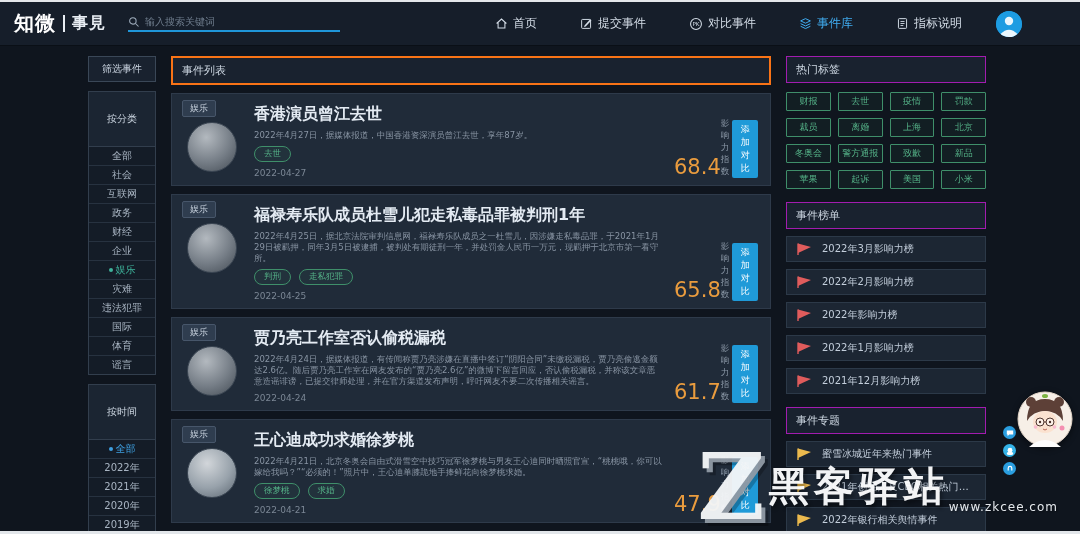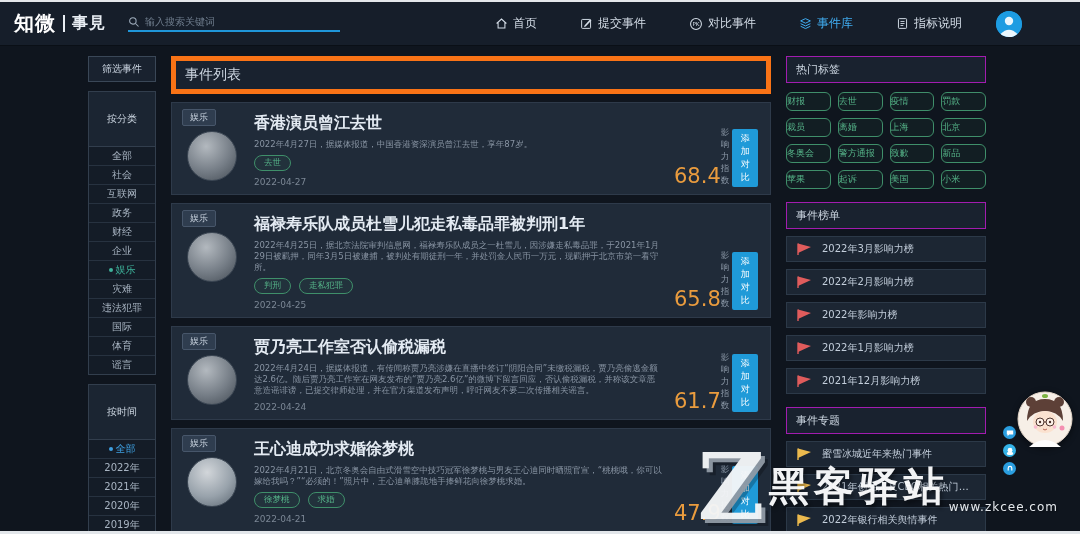--- a/index.html
+++ b/index.html
@@ -32,21 +32,21 @@
   .side-group{border:1px solid #323e4d;margin-top:9px;background:#141c27}
   .side-group-title{padding:20px 0;text-align:center;border-bottom:1px solid #323e4d;color:#cdd7e2;background:#1b2532}
   .side-item{padding:2px 0;text-align:center;color:#a8b4c2;border-bottom:1px solid #273240;cursor:pointer;line-height:14px}
   .side-item:last-of-type{border-bottom:none}
   .side-item.active{color:#3eb39b}
   .side-item.active::before{content:'';display:inline-block;width:4px;height:4px;border-radius:50%;background:currentColor;margin-right:3px;vertical-align:middle}
   .side-group.time .side-item.active{color:#3e9fe0}
 
   
   .main{width:600px;flex:none}
-  .main-header{border:5px solid #f97316;background:#19222f;padding:5px 9px;font-size:14px;color:#cdd7e2}
+  .main-header{border:2px solid #f97316;background:#19222f;padding:5px 9px;font-size:11px;color:#cdd7e2}
   .event-card{position:relative;background:#202b39;border:1px solid #2e3a4a;margin-top:8px;padding:6px 12px 7px 10px;display:flex;gap:12px}
   .event-left{width:60px;flex:none;display:flex;flex-direction:column;align-items:center}
   .event-cat{align-self:flex-start;font-size:9px;color:#c8d2de;background:#2f3d4f;border:1px solid #47566a;padding:1px 7px;border-radius:2px;margin-bottom:5px;white-space:nowrap}
   .event-photo{width:50px;height:50px;border-radius:50%;flex:none;background:radial-gradient(circle at 38% 30%,#b3b9bf,#767e87 55%,#434b54);border:1px solid #3c4754}
   .event-card:nth-of-type(5) .event-photo{background:radial-gradient(circle at 40% 30%,#d2d6da,#98a2ab 55%,#5a6570)}
   .event-card:nth-of-type(6) .event-photo{background:radial-gradient(circle at 40% 30%,#c3ccd4,#6f88a2 55%,#3d5168)}
   .event-mid{flex:1;min-width:0;padding-top:1px}
   .event-title{font-size:16px;font-weight:bold;color:#e4ebf3;margin:3px 0 5px;cursor:pointer}
   .event-desc{font-size:8.5px;color:#8894a3;line-height:1.3;display:-webkit-box;-webkit-line-clamp:3;-webkit-box-orient:vertical;overflow:hidden}
   .event-tags{margin-top:5px;display:flex;gap:8px;flex-wrap:wrap}
@@ -55,21 +55,21 @@
   .event-right{width:84px;flex:none;display:flex;flex-direction:row;align-items:flex-end;padding-top:4px}
   .event-score{font-size:21px;color:#ea9c3e;font-weight:500;line-height:1}
   .score-label{font-size:8.5px;color:#8b98a7;}
   .compare-btn{margin-top:8px;font-size:9px;color:#fff;background:#1f9ad8;border:none;padding:3px 8px;border-radius:2px;cursor:pointer;font-family:inherit}
 
   
   .rightcol{width:200px;flex:none}
   .panel{margin-bottom:13px}
   .panel-header{border:1px solid #a21caf;background:#19222f;padding:5px 9px;font-size:11px;color:#cdd7e2}
   .tags-grid{display:grid;grid-template-columns:repeat(4,1fr);gap:7px;margin-top:9px}
-  .hot-tag{border:1px solid #3f8f6a;color:#55b388;padding:2px 0;border-radius:6px;font-size:9px;background:rgba(63,143,106,0.08);cursor:pointer;overflow:hidden;white-space:nowrap}
+  .hot-tag{border:1px solid #3f8f6a;color:#55b388;text-align:center;padding:2px 0;border-radius:1px;font-size:9px;background:rgba(63,143,106,0.08);cursor:pointer;overflow:hidden;white-space:nowrap}
   .list-row{border:1px solid #2c3948;background:#1c2633;margin-top:7px;padding:5px 9px;display:flex;align-items:center;gap:9px;font-size:10px;color:#c3cedb;cursor:pointer}
   .list-row .icon{display:flex;flex:none}
   .list-row span{white-space:nowrap;overflow:hidden;text-overflow:ellipsis}
 
   
   .watermark{position:absolute;right:22px;bottom:8px;display:flex;align-items:center;gap:4px;z-index:60;pointer-events:none;opacity:0.96}
   .wm-z{font-size:92px;font-weight:bold;color:#f4f6f8;line-height:0.85;font-family:"DejaVu Serif","Liberation Serif",serif;text-shadow:4px 4px 0 #8f99a4,7px 7px 0 rgba(0,0,0,0.25)}
   .wm-text{display:flex;flex-direction:row;align-items:flex-end}
   .wm-name{font-size:40px;font-weight:bold;color:#fbfcfd;letter-spacing:5px;text-shadow:2px 3px 4px rgba(0,0,0,0.45)}
   .wm-url{font-size:12px;color:#edf1f5;letter-spacing:1px;margin-top:3px;text-shadow:1px 1px 2px rgba(0,0,0,0.4)}

